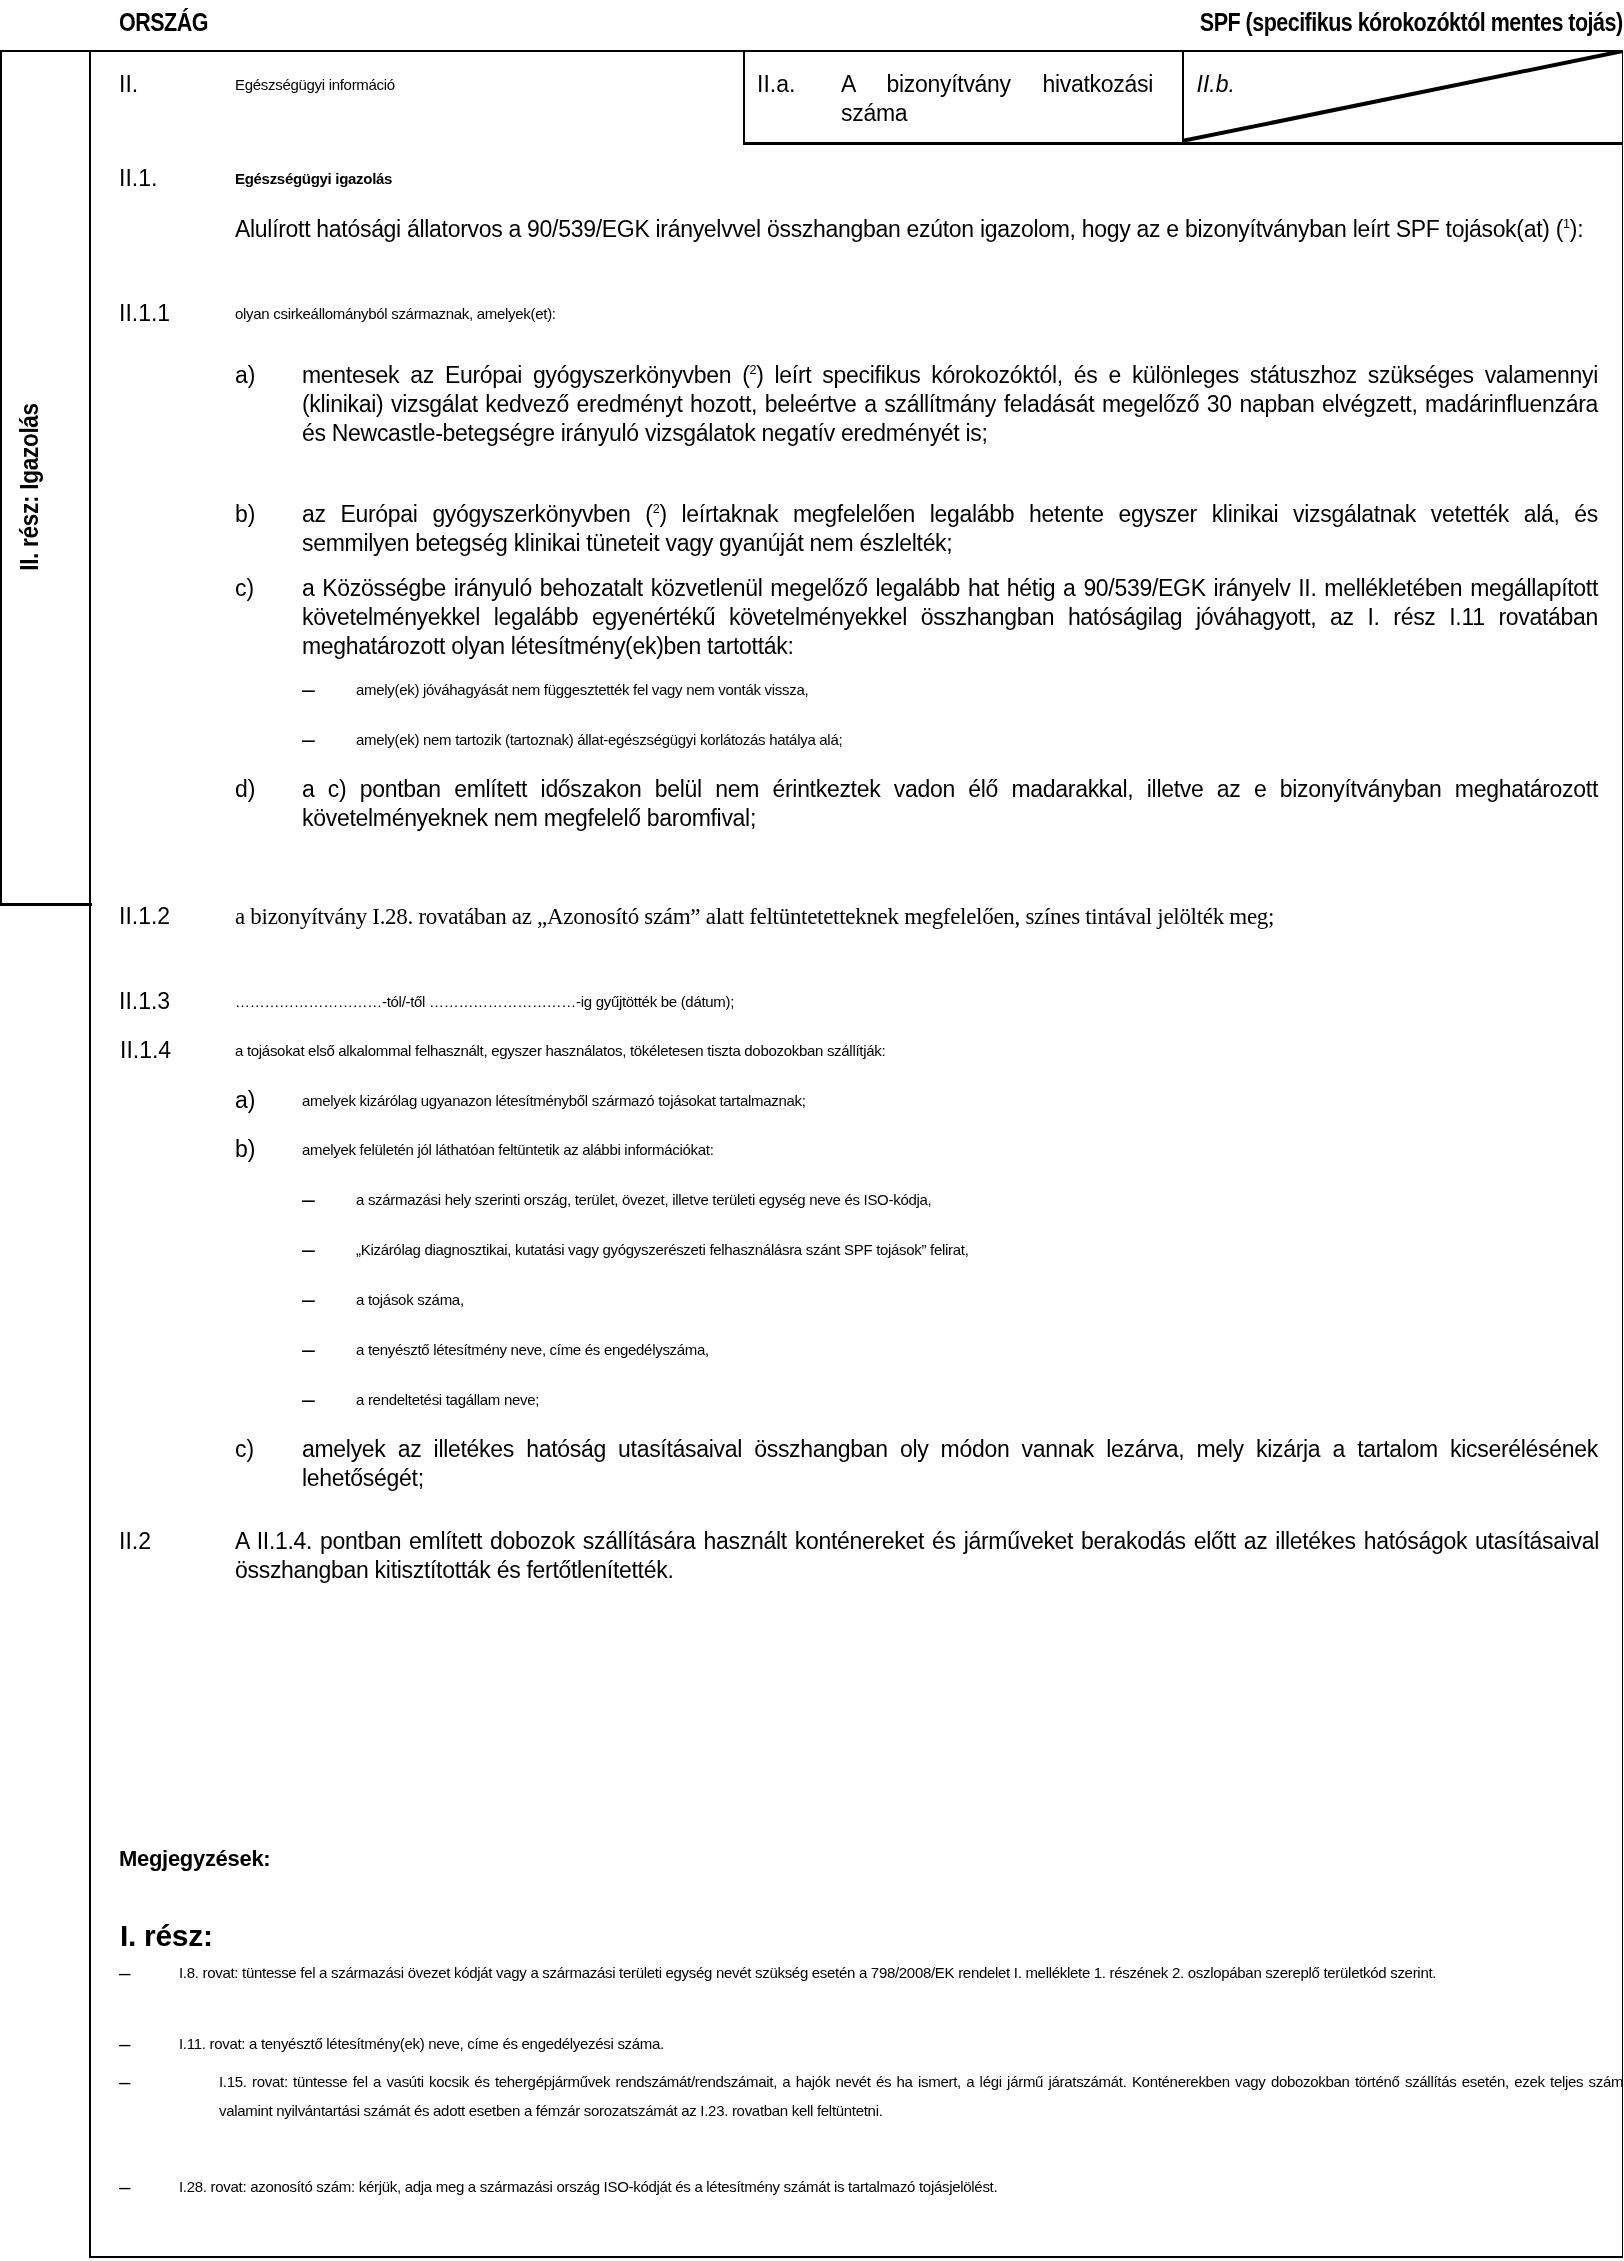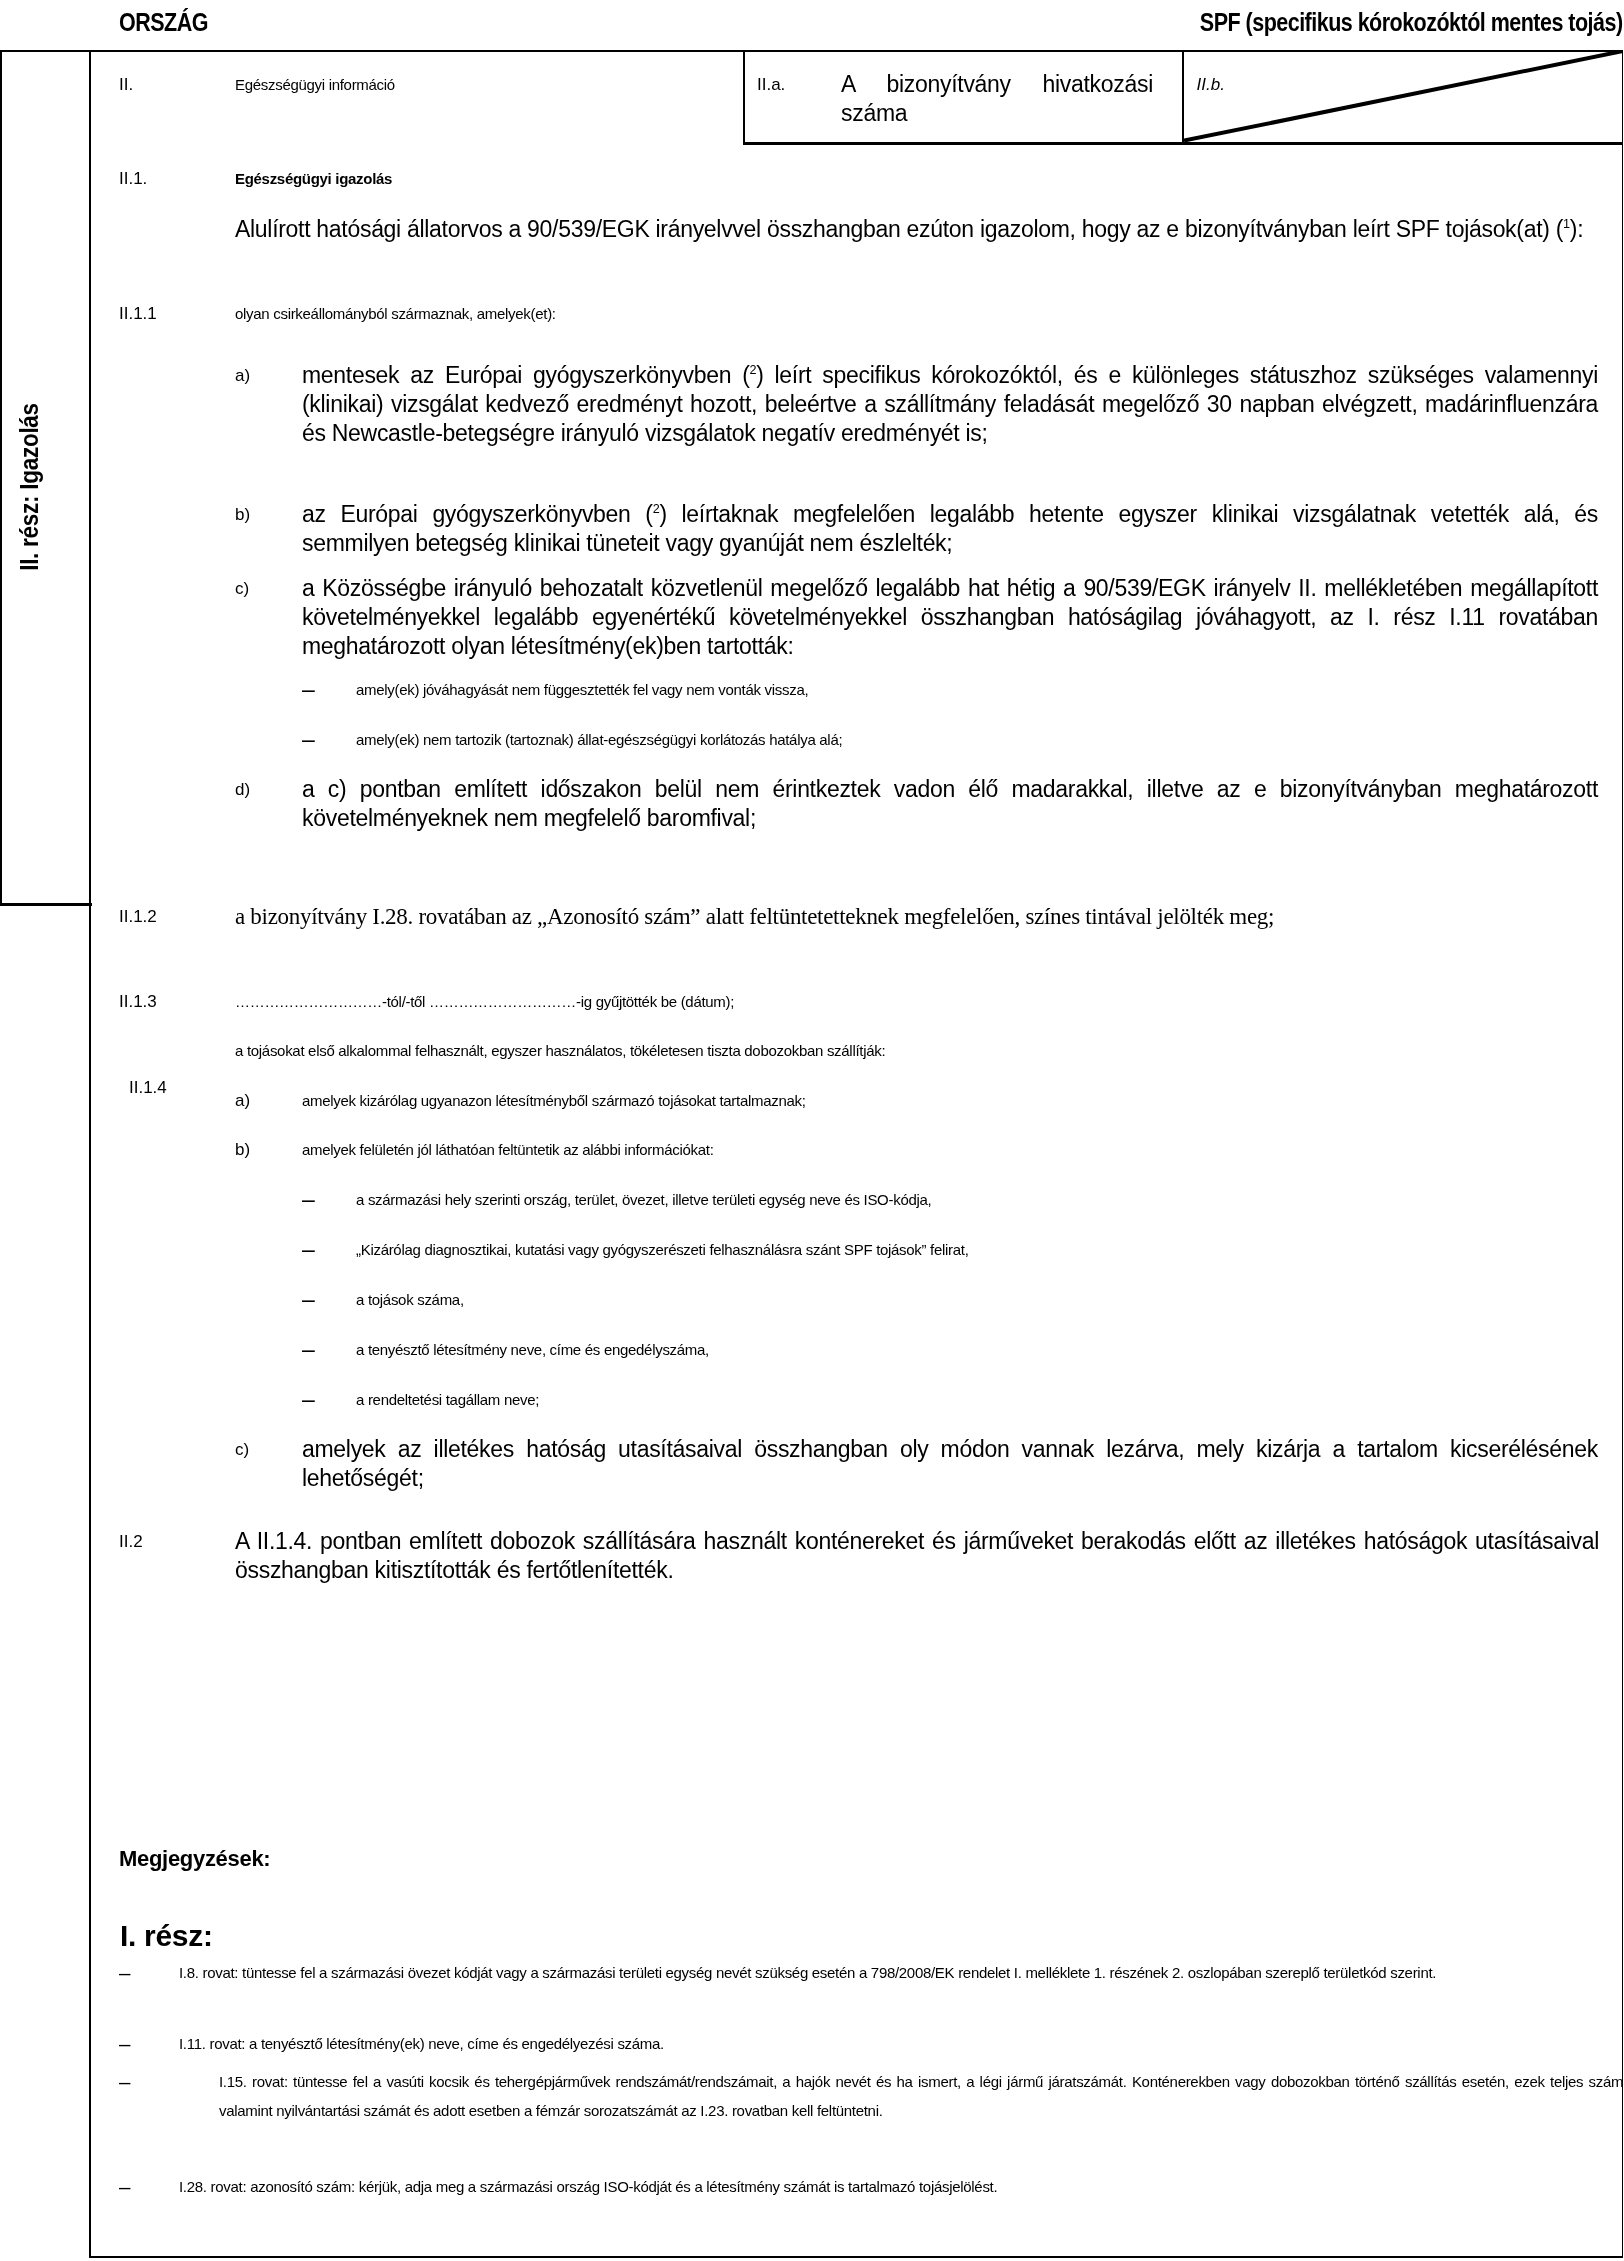--- a/index.html
+++ b/index.html
@@ -40,21 +40,21 @@
     }
     .cell-b {
       position: absolute; left: 1182px; top: 50px; width: 440px; height: 95px;
       border-left: 2.3px solid #000; border-bottom: 3.4px solid #000; box-sizing: border-box; font-style: italic;
     }
     .cell-b svg { position: absolute; left: 0; top: 0; }
     .t {
       font-size: 15px; line-height: 29px; letter-spacing: -0.3px;
     }
     .abs { position: absolute; }
-    .num { position: absolute; font-size: 17px; line-height: 29px; text-align: center; }
+    .num { position: absolute; font-size: 23px; line-height: 29px; text-align: center; }
     .body-text {
       position: absolute; font-size: 23px; line-height: 29px; text-align: justify;
       letter-spacing: -0.3px;
     }
     .bold { font-weight: bold; }
     .dash { position: absolute; font-size: 23px; line-height: 29px; }
     .note-text {
       position: absolute; font-size: 15px; line-height: 29px; text-align: justify; letter-spacing: -0.3px;
     }
     sup { font-size: 12.6px; vertical-align: super; line-height: 0; }
@@ -107,21 +107,21 @@
 
 <div class="num" style="left:235px; top:775px;">d)</div>
 <div class="body-text" style="left:302px; top:775px; width:1296px;">a c) pontban említett időszakon belül nem érintkeztek vadon élő madarakkal, illetve az e bizonyítványban meghatározott követelményeknek nem megfelelő baromfival;</div>
 
 <div class="num" style="left:119px; top:902px;">II.1.2</div>
 <div class="body-text" style="left:235px; top:902px; width:1364px;font-family:Liberation Serif, serif;">a bizonyítvány I.28. rovatában az „Azonosító szám” alatt feltüntetetteknek megfelelően, színes tintával jelölték meg;</div>
 
 <div class="num" style="left:119px; top:987px;">II.1.3</div>
 <div class="t abs" style="left:235px; top:987px;">…………………………-tól/-től …………………………-ig gyűjtötték be (dátum);</div>
 
-<div class="num" style="left:129px; top:1036px;margin-top:37px;">II.1.4</div>
+<div class="num" style="left:120px; top:1036px;">II.1.4</div>
 <div class="t abs" style="left:235px; top:1036px;">a tojásokat első alkalommal felhasznált, egyszer használatos, tökéletesen tiszta dobozokban szállítják:</div>
 
 <div class="num" style="left:235px; top:1086px;">a)</div>
 <div class="t abs" style="left:302px; top:1086px;">amelyek kizárólag ugyanazon létesítményből származó tojásokat tartalmaznak;</div>
 
 <div class="num" style="left:235px; top:1135px;">b)</div>
 <div class="t abs" style="left:302px; top:1135px;">amelyek felületén jól láthatóan feltüntetik az alábbi információkat:</div>
 
 <div class="dash" style="left:302px; top:1185px;">–</div>
 <div class="t abs" style="left:356px; top:1185px;">a származási hely szerinti ország, terület, övezet, illetve területi egység neve és ISO-kódja,</div>

